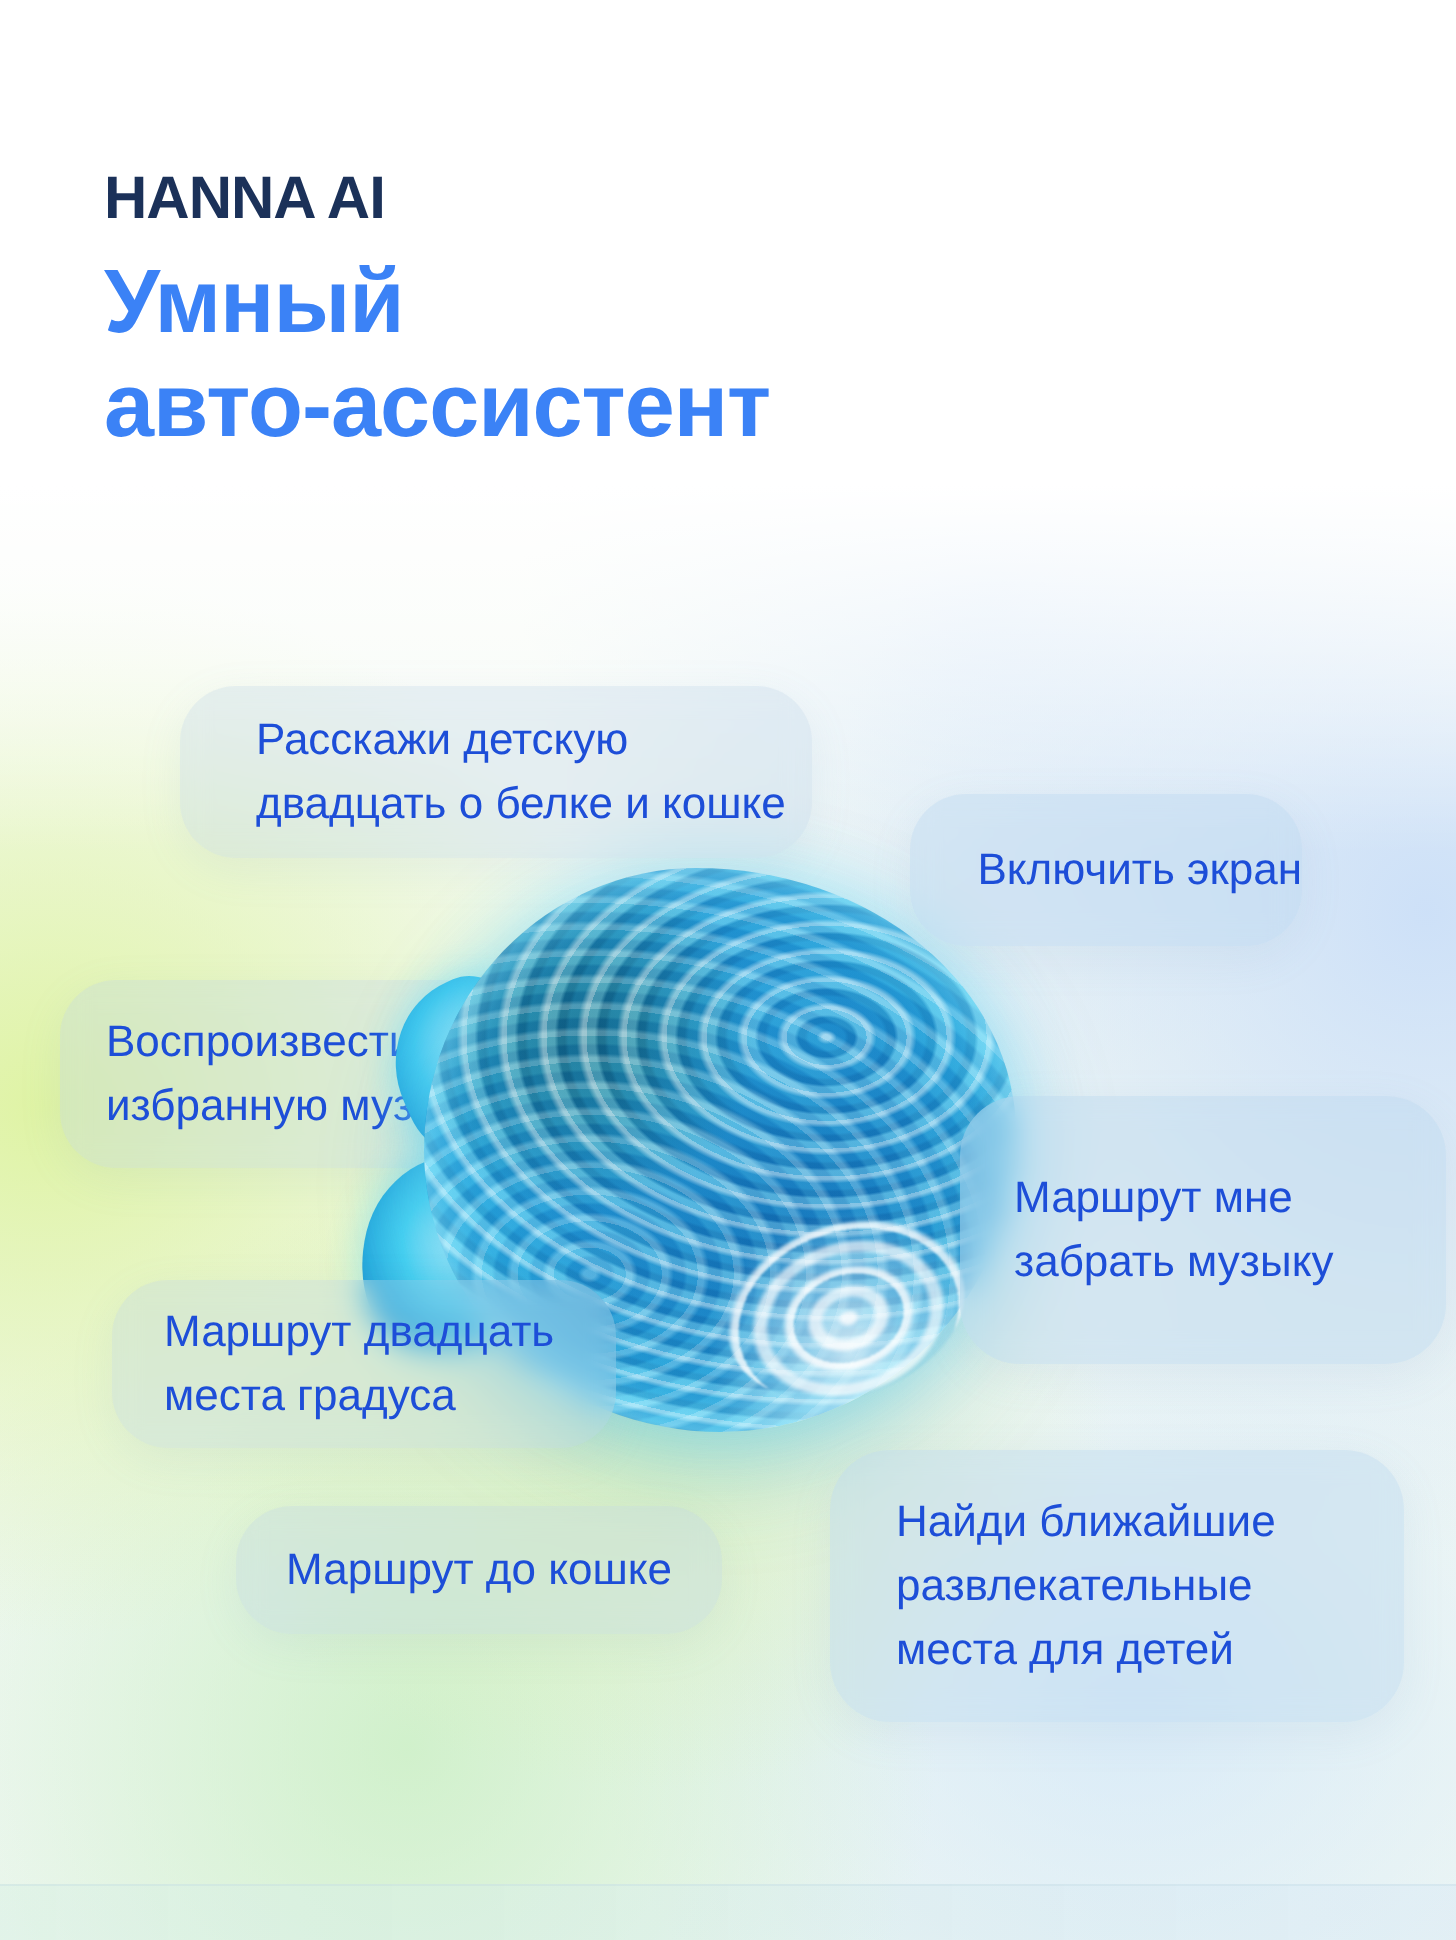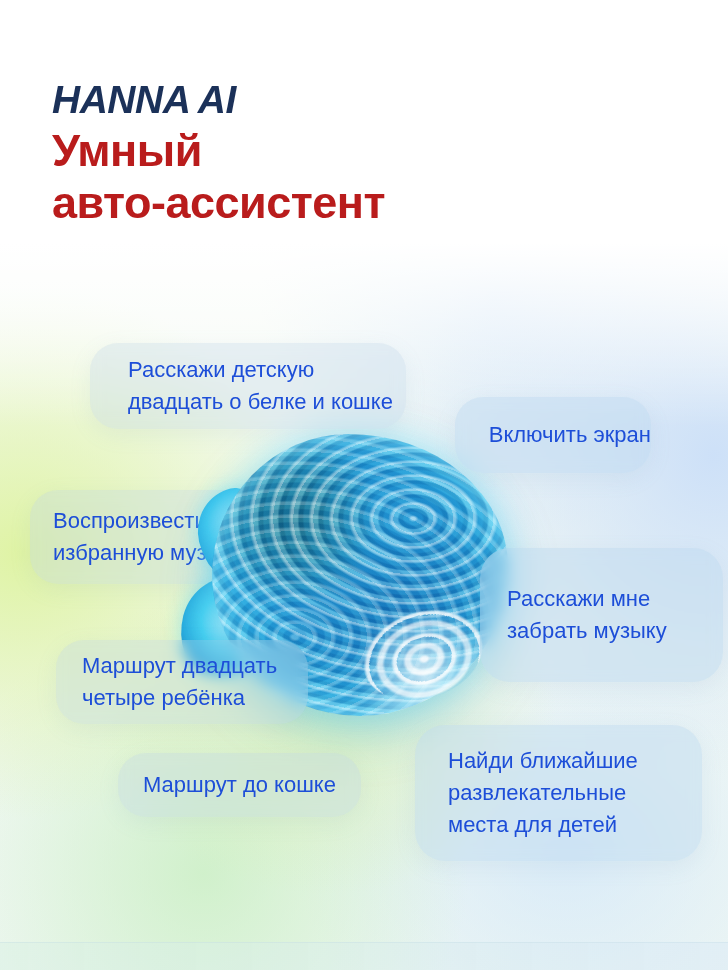--- a/index.html
+++ b/index.html
@@ -33,28 +33,28 @@
     border-top: 1px solid rgba(190,215,225,0.3);
   }
 
   
   .title-block {
     position: absolute; left: 52px; top: 74px; z-index: 4;
     color: #1b3159;
   }
   .brand {
     margin: 0;
-    font-size: 39px; line-height: 51px; font-weight: 700;
-    letter-spacing: -0.5px; color: #1b3159; font-style: italic;
+    font-size: 30px; line-height: 51px; font-weight: 700;
+    letter-spacing: -0.5px; color: #1b3159;
   }
   .subtitle { display: block; }
   .sub-line {
     display: block;
     font-size: 45px; line-height: 52px; font-weight: 700;
-    letter-spacing: -0.5px; color: #b91c1c;
+    letter-spacing: -0.5px; color: #3b82f6;
   }
 
   
   .bubble {
     position: absolute; z-index: 3;
     display: flex; flex-direction: column; justify-content: center;
     border-radius: 28px;
     background: rgba(184,210,230,0.30);
     backdrop-filter: blur(7px);
     -webkit-backdrop-filter: blur(7px);
@@ -158,27 +158,27 @@
   <div class="bubble b-story">
     <span class="line">Расскажи детскую</span>
     <span class="line">двадцать о белке и кошке</span>
   </div>
 
   <div class="bubble b-screen">
     <span class="line">Включить экран</span>
   </div>
 
   <div class="bubble b-reminder">
-    <span class="line">Расскажи мне</span>
+    <span class="line">Маршрут мне</span>
     <span class="line">забрать музыку</span>
   </div>
 
   <div class="bubble b-climate">
     <span class="line">Маршрут двадцать</span>
-    <span class="line">четыре ребёнка</span>
+    <span class="line">места градуса</span>
   </div>
 
   <div class="bubble b-route">
     <span class="line">Маршрут до кошке</span>
   </div>
 
   <div class="bubble b-places">
     <span class="line">Найди ближайшие</span>
     <span class="line">развлекательные</span>
     <span class="line">места для детей</span>

